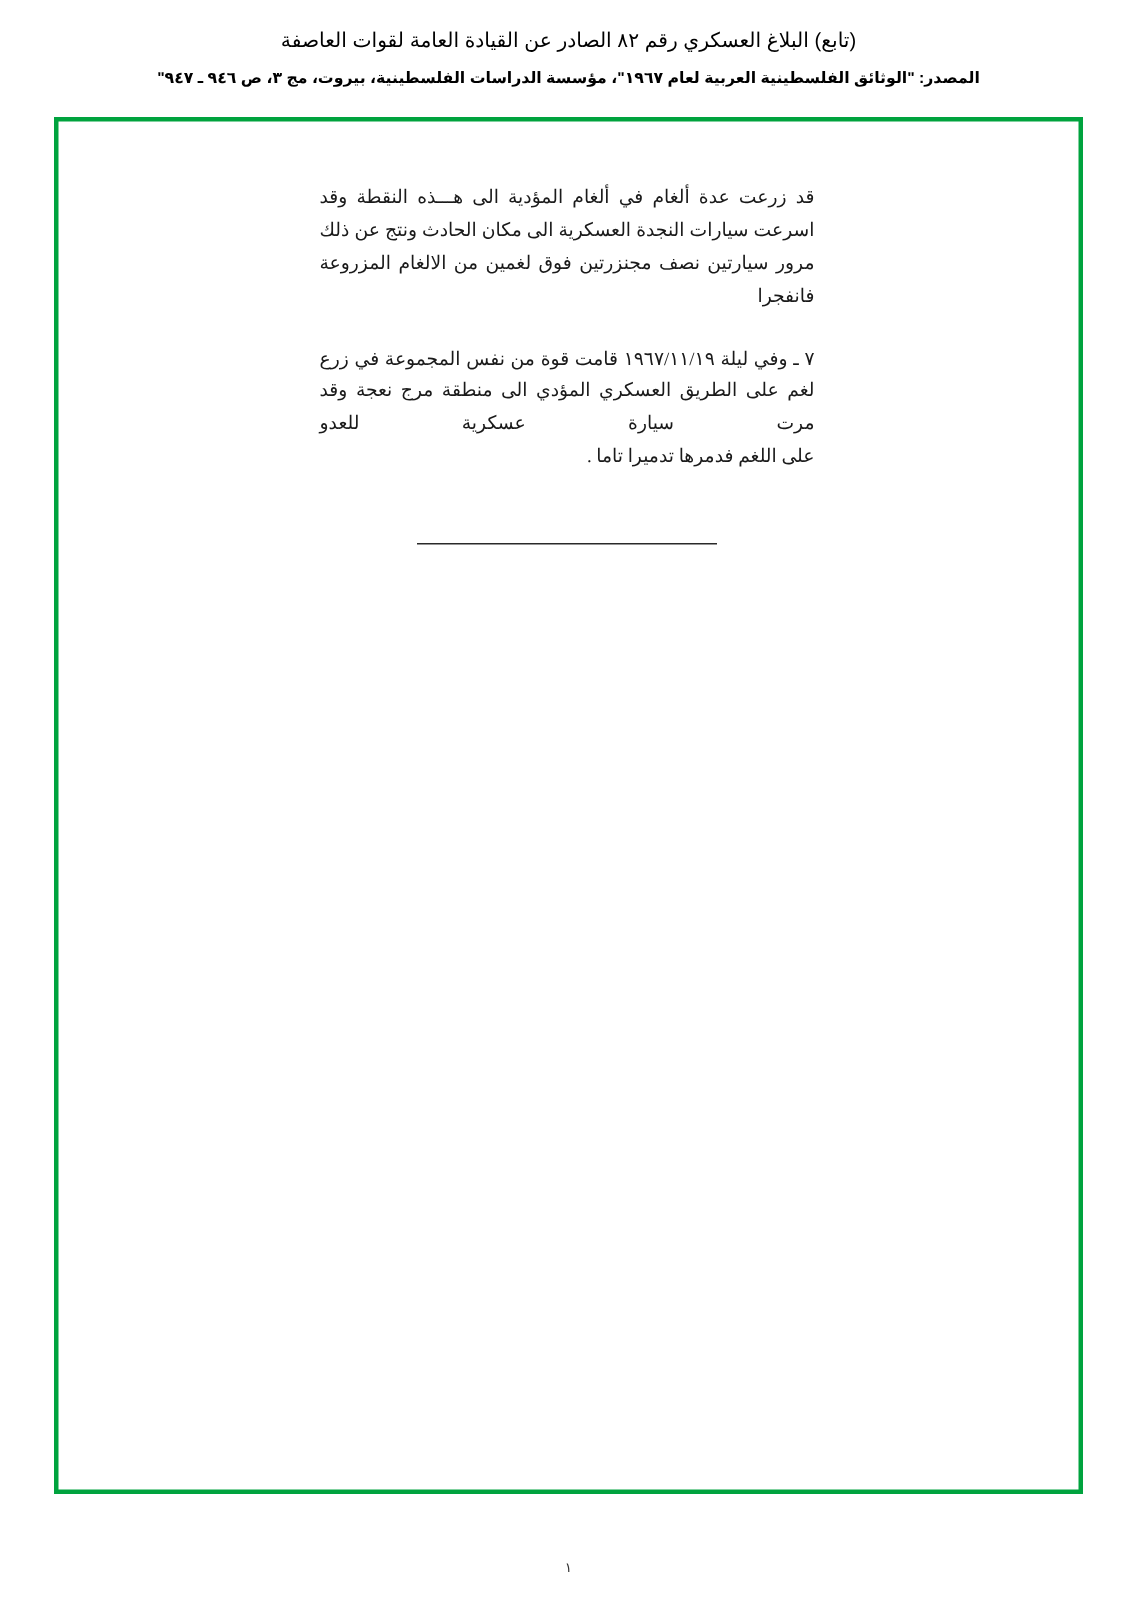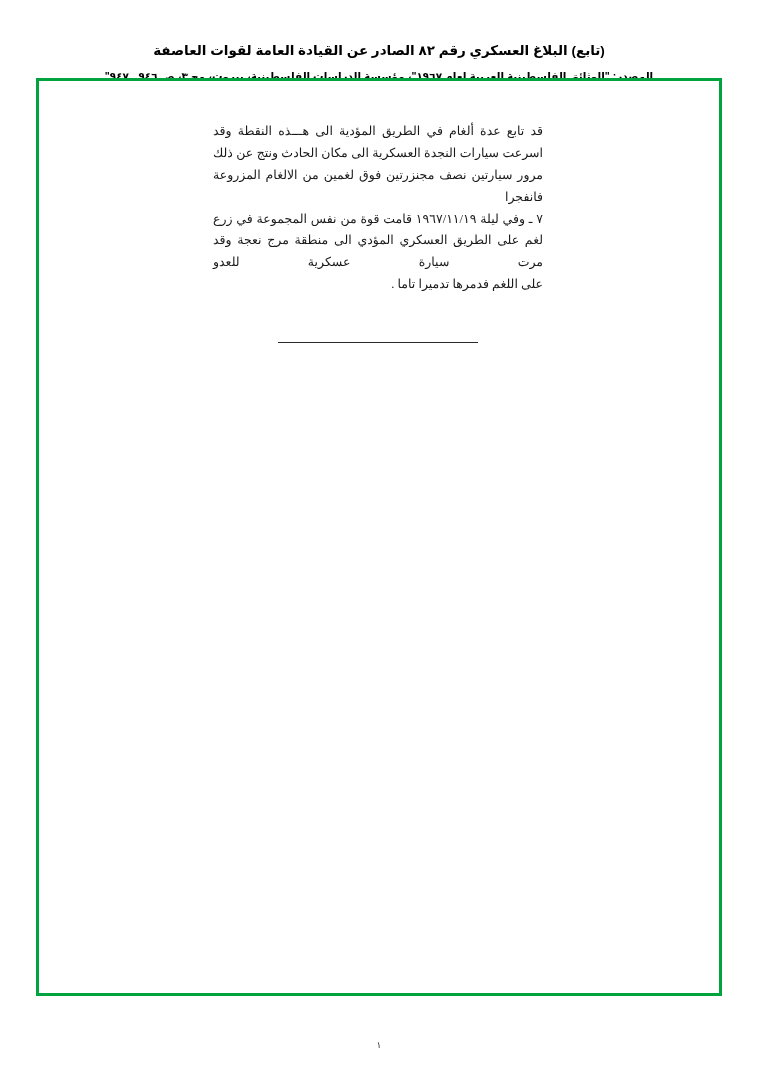--- a/index.html
+++ b/index.html
@@ -23,26 +23,25 @@
     box-sizing: border-box;
   }
 
   .doc-header {
     text-align: center;
     padding-top: 18px;
   }
 
   .doc-title {
     font-size: 13.5px;
-    font-weight: bold;
+    font-weight: normal;
     font-family: "Liberation Sans", "DejaVu Sans", sans-serif;
     letter-spacing: 0px;
     line-height: 1.4;
     color: #000;
-    margin-top: 24px;
   }
 
   .doc-source {
     font-size: 10.5px;
     font-weight: bold;
     font-family: "Liberation Sans", "DejaVu Sans", sans-serif;
     margin-top: 9px;
     color: #000;
   }
 
@@ -68,20 +67,21 @@
     font-family: "Liberation Serif", "DejaVu Serif", serif;
     font-size: 12.5px;
     line-height: 1.75;
     text-align: justify;
     text-align-last: justify;
     color: #1a1a1a;
     direction: rtl;
   }
 
   .para + .para {
+    margin-top: 20px;
   }
 
   .para .last-line {
     display: block;
     text-align: right;
     text-align-last: right;
   }
 
   .rule-wrap {
     margin-top: 46px;
@@ -114,21 +114,21 @@
   <div class="doc-header">
     <div class="doc-title">(تابع) البلاغ العسكري رقم ٨٢ الصادر عن القيادة العامة لقوات العاصفة</div>
     <div class="doc-source">المصدر: "الوثائق الفلسطينية العربية لعام ١٩٦٧"، مؤسسة الدراسات الفلسطينية، بيروت، مج ٣، ص ٩٤٦ ـ ٩٤٧"</div>
   </div>
 
   <div class="green-frame">
 
     <div class="scan-body">
 
       <div class="para">
-        <span>قد تابع عدة ألغام في الطريق المؤدية الى هـــذه</span>
+        <span>قد زرعت عدة ألغام في ألغام المؤدية الى هـــذه</span>
         <span>النقطة وقد اسرعت سيارات النجدة العسكرية الى</span>
         <span>مكان الحادث ونتج عن ذلك مرور سيارتين نصف</span>
         <span>مجنزرتين فوق لغمين من الالغام المزروعة فانفجرا</span>
       </div>
 
       <div class="para">
         <span>٧ ـ وفي ليلة ١٩٦٧/١١/١٩ قامت قوة من نفس</span>
         <span>المجموعة في زرع لغم على الطريق العسكري المؤدي</span>
         <span>الى منطقة مرج نعجة وقد مرت سيارة عسكرية للعدو</span>
         <span class="last-line">على اللغم فدمرها تدميرا تاما .</span>

